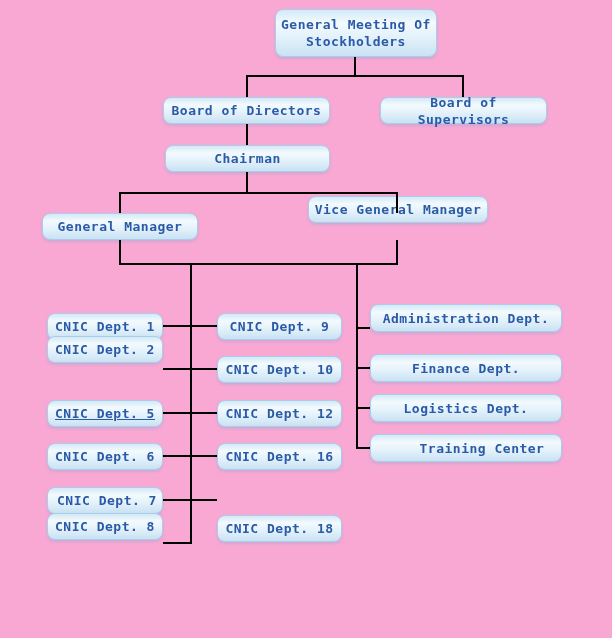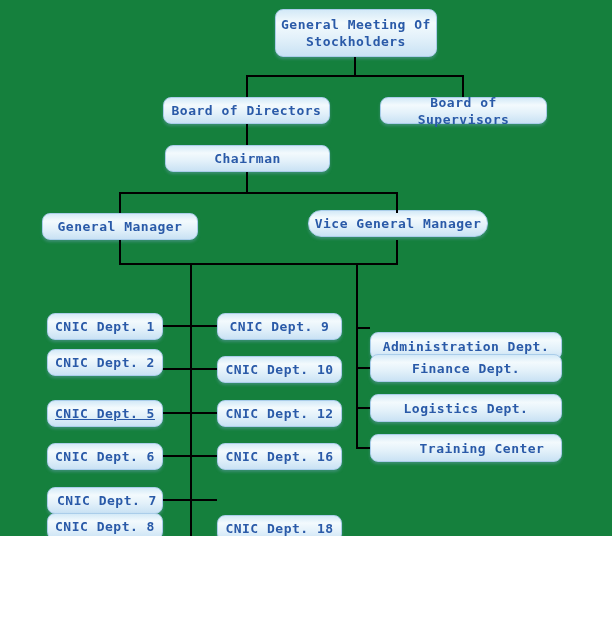--- a/index.html
+++ b/index.html
@@ -3,22 +3,22 @@
 <meta charset="utf-8">
 <style>
   html, body {
     margin: 0;
     padding: 0;
     background: #ffffff;
   }
   .canvas {
     position: relative;
     width: 612px;
-    height: 536px;
-    background: #15803d;
+    height: 638px;
+    background: #f9a8d4;
     font-family: "DejaVu Sans Mono", "Liberation Mono", monospace;
     overflow: hidden;
   }
   .node {
     position: absolute;
     box-sizing: border-box;
     display: flex;
     align-items: center;
     justify-content: center;
     text-align: center;
@@ -48,36 +48,36 @@
   <div class="node" style="left:275px; top:9px; width:162px; height:48px;">General Meeting Of Stockholders</div>
 
   <div class="node" style="left:163px; top:97px; width:167px; height:27px;">Board of Directors</div>
 
   <div class="node" style="left:380px; top:97px; width:167px; height:27px;">Board of Supervisors</div>
 
   <div class="node" style="left:42px; top:213px; width:156px; height:27px;">General Manager</div>
 
   <div class="node" style="left:165px; top:145px; width:165px; height:27px;">Chairman</div>
 
-  <div class="node" style="left:308px; top:210px; width:180px; height:27px;border-radius:13px;">Vice General Manager</div>
+  <div class="node" style="left:308px; top:196px; width:180px; height:27px;">Vice General Manager</div>
 
   <div class="node" style="left:47px; top:313px; width:116px; height:27px;">CNIC Dept. 1</div>
-  <div class="node" style="left:47px; top:349px; width:116px; height:27px;">CNIC Dept. 2</div>
+  <div class="node" style="left:47px; top:336px; width:116px; height:27px;">CNIC Dept. 2</div>
   <div class="node" style="left:47px; top:400px; width:116px; height:27px;text-decoration:underline;">CNIC Dept. 5</div>
   <div class="node" style="left:47px; top:443px; width:116px; height:27px;">CNIC Dept. 6</div>
   <div class="node" style="left:47px; top:487px; width:116px; height:27px;padding-left:8px;">CNIC Dept. 7</div>
   <div class="node" style="left:47px; top:513px; width:116px; height:27px;">CNIC Dept. 8</div>
 
   <div class="node" style="left:217px; top:313px; width:125px; height:27px;">CNIC Dept. 9</div>
   <div class="node" style="left:217px; top:356px; width:125px; height:27px;text-align:right;">CNIC Dept. 10</div>
   <div class="node" style="left:217px; top:400px; width:125px; height:27px;">CNIC Dept. 12</div>
   <div class="node" style="left:217px; top:443px; width:125px; height:27px;">CNIC Dept. 16</div>
   <div class="node" style="left:217px; top:487px; width:125px; height:27px;margin-top:28px;">CNIC Dept. 18</div>
 
-  <div class="node" style="left:370px; top:332px; width:192px; height:28px;">Administration Dept.</div>
+  <div class="node" style="left:370px; top:304px; width:192px; height:28px;">Administration Dept.</div>
   <div class="node" style="left:370px; top:354px; width:192px; height:28px;">Finance Dept.</div>
   <div class="node" style="left:370px; top:394px; width:192px; height:28px;">Logistics Dept.</div>
   <div class="node" style="left:370px; top:434px; width:192px; height:28px;padding-left:36px;">Training Center</div>
 
   <div class="conn v" style="left:354px; top:57px;  height:20px;"></div>
   <div class="conn h" style="left:246px; top:75px;  width:218px;"></div>
   <div class="conn v" style="left:246px; top:75px;  height:22px;"></div>
   <div class="conn v" style="left:462px; top:75px;  height:22px;"></div>
   <div class="conn v" style="left:246px; top:124px; height:21px;"></div>
   <div class="conn v" style="left:246px; top:172px; height:22px;"></div>

